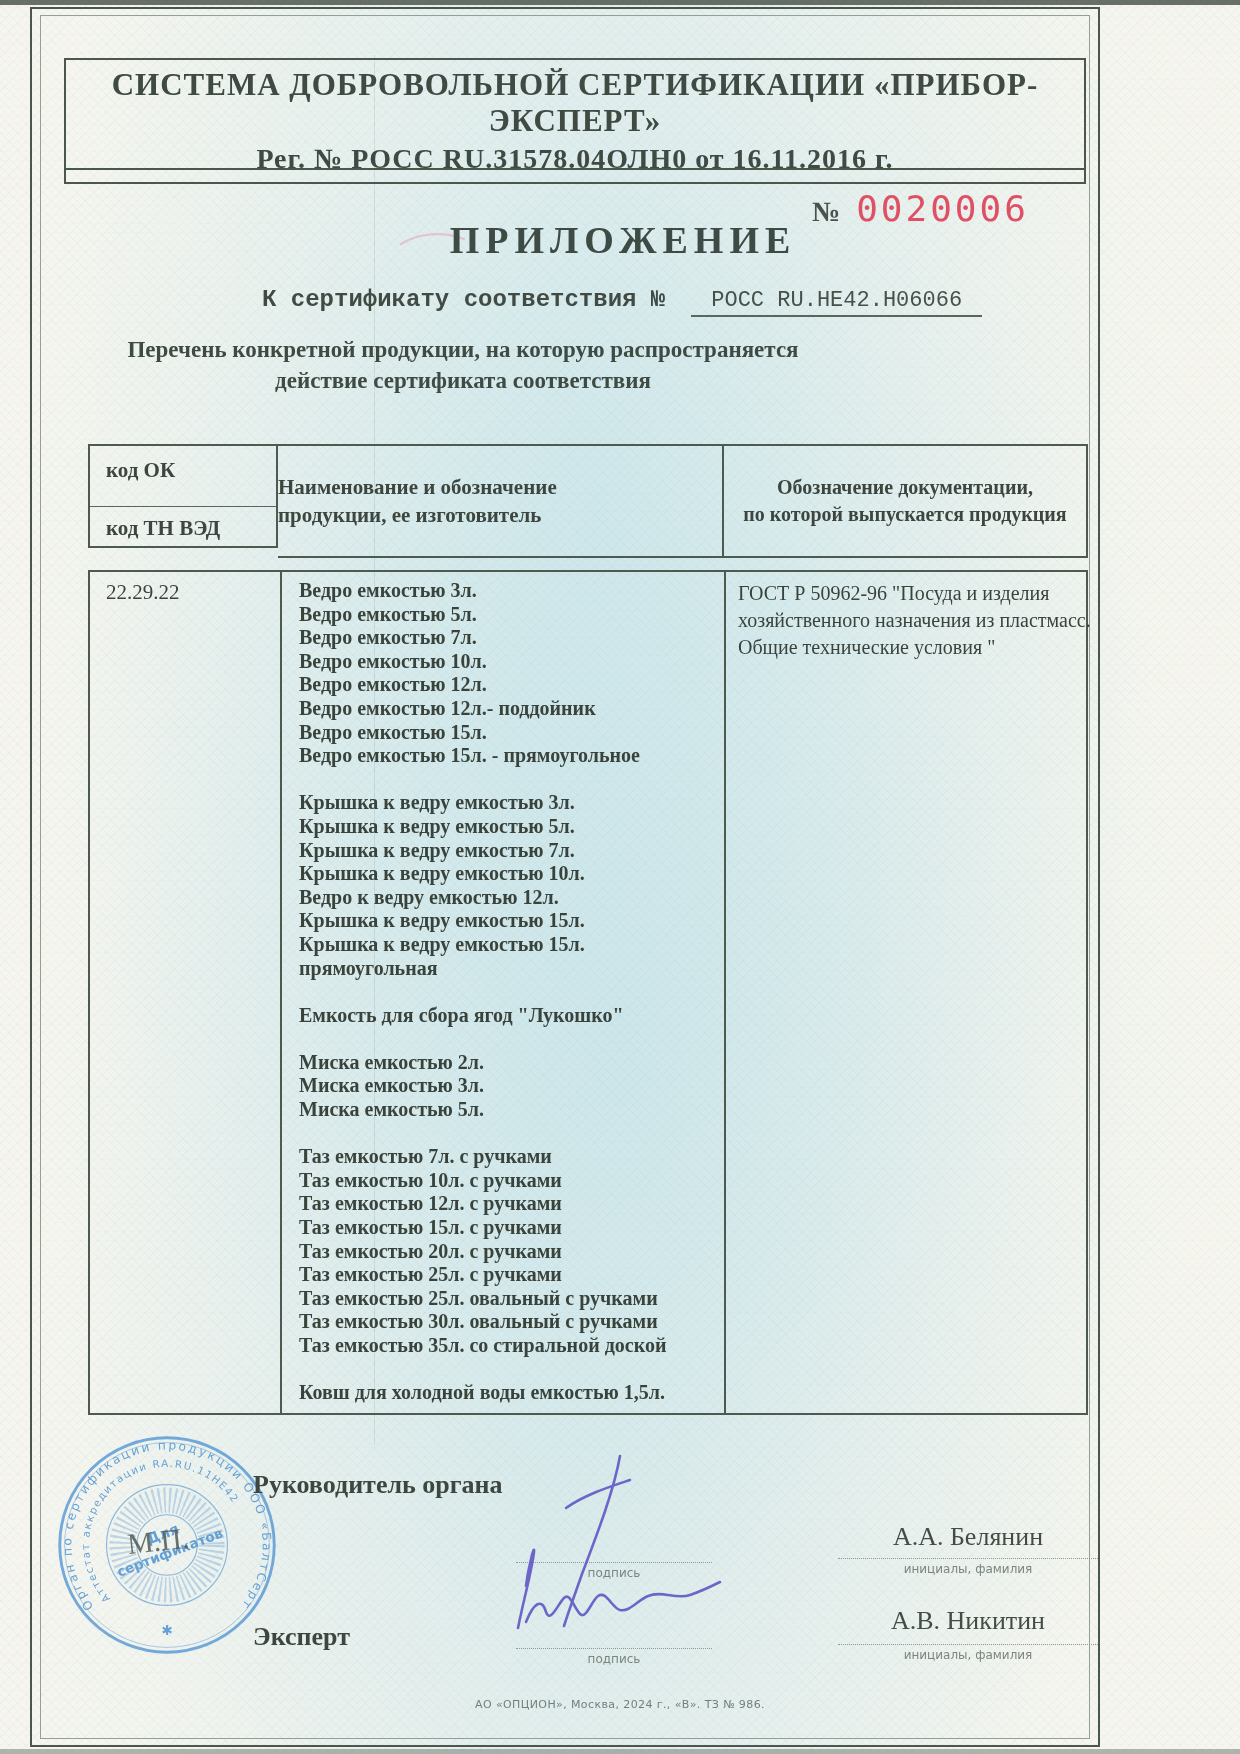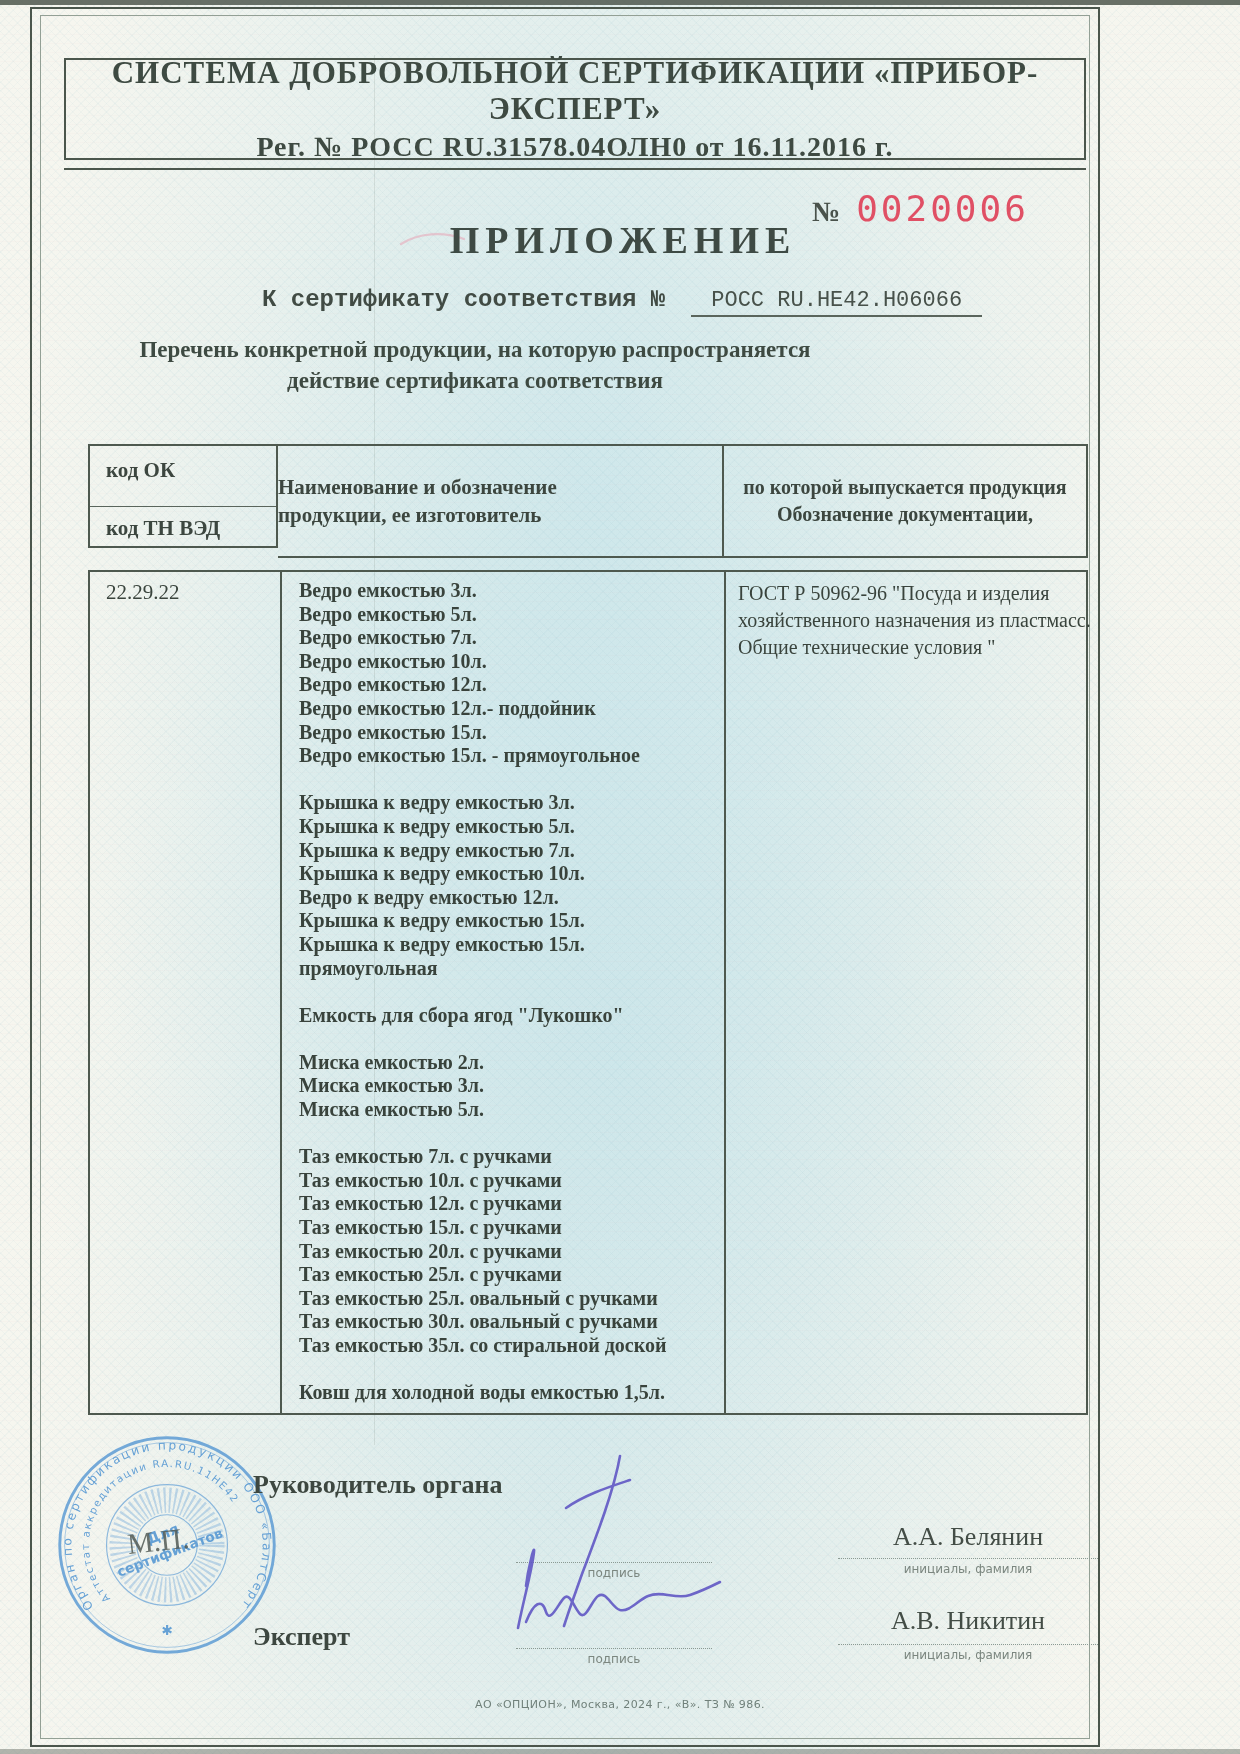--- a/index.html
+++ b/index.html
@@ -20,37 +20,37 @@
       repeating-linear-gradient(-45deg, rgba(122,176,192,.06) 0 1px, transparent 1px 6px),
       repeating-linear-gradient(0deg, rgba(214,150,160,.035) 0 1px, transparent 1px 9px);
   }
   .abs { position:absolute; z-index:2; }
   .edge-top { left:0; top:0; width:100%; height:5px; background:#454d44; opacity:.8; z-index:3; }
   .edge-bottom { left:0; top:1749px; width:100%; height:5px; background:#6b716a; opacity:.5; z-index:3; }
   .frame-outer { left:30px; top:7px; width:1070px; height:1740px; border:2px solid #4b564c; }
   .frame-inner { left:40px; top:15px; width:1050px; height:1724px; border:1px solid #93a095; }
   .crease { left:374px; top:55px; width:1px; height:1390px; background:rgba(110,125,115,.16); z-index:1; }
 
-  .header-box { left:64px; top:58px; width:1022px; height:102px; border:2px solid #4b564c;
+  .header-box { left:64px; top:58px; width:1022px; height:126px; border:2px solid #4b564c;
     display:flex; flex-direction:column; justify-content:center; text-align:center; }
   .header-line1 { font-size:31px; font-weight:bold; letter-spacing:1px; color:#3e4a42; }
   .header-line2 { font-size:28px; font-weight:bold; letter-spacing:1px; color:#3e4a42; margin-top:4px; }
   .header-underline { left:64px; top:168px; width:1022px; height:0; border-top:2px solid #4b564c; }
 
   .docnum { left:812px; top:188px; display:flex; align-items:baseline; gap:16px; }
   .docnum-label { font-size:28px; font-weight:bold; color:#49524b; }
   .docnum-value { font-family:"DejaVu Sans Mono", monospace; font-size:36px; color:#e05065; letter-spacing:3px; }
 
   .title { left:30px; top:218px; width:1186px; text-align:center; font-size:38px; font-weight:bold; letter-spacing:6px; color:#3e4a44; }
 
   .certline { left:262px; top:286px; display:flex; align-items:baseline; gap:26px;font-family:Liberation Mono, monospace; }
   .cert-prefix { font-size:24px; font-weight:bold; color:#414b44; }
   .cert-number { font-size:22px; color:#47514a; border-bottom:2px solid #5a655c; padding:0 20px 2px 20px; }
 
-  .subtitle { left:30px; top:334px; width:866px; text-align:center; font-size:23px; font-weight:bold; color:#3e4a42; line-height:31px;margin-left:12px; }
+  .subtitle { left:30px; top:334px; width:866px; text-align:center; font-size:23px; font-weight:bold; color:#3e4a42; line-height:31px; }
 
   .thead { z-index:2; }
   .th-c1 { left:88px; top:444px; width:190px; height:104px; border:2px solid #4e594f; }
   .th-c1-top { position:absolute; left:16px; top:12px; font-size:21px; font-weight:bold; }
   .th-c1-div { position:absolute; left:0; top:60px; width:100%; border-top:1.5px solid #5a655c; }
   .th-c1-bot { position:absolute; left:16px; top:70px; font-size:21px; font-weight:bold; }
   .th-c2 { left:278px; top:444px; width:444px; height:114px; border-top:2px solid #4e594f; border-bottom:2px solid #4e594f;
     display:flex; flex-direction:column; justify-content:center; text-align:left; font-size:21px; font-weight:bold; line-height:28px; }
   .th-c3 { left:722px; top:444px; width:366px; height:114px; border:2px solid #4e594f; border-left:2px solid #4e594f; border-right:2px solid #4e594f;
     border-top:2px solid #4e594f; border-bottom:2px solid #4e594f; border-left-width:2px;
@@ -117,22 +117,22 @@
   <div class="abs th-c1 thead">
     <div class="th-c1-top">код ОК</div>
     <div class="th-c1-div"></div>
     <div class="th-c1-bot">код ТН ВЭД</div>
   </div>
   <div class="abs th-c2 thead">
     <div>Наименование и обозначение</div>
     <div>продукции, ее изготовитель</div>
   </div>
   <div class="abs th-c3 thead">
+    <div>Обозначение документации,</div>
     <div>по которой выпускается продукция</div>
-    <div>Обозначение документации,</div>
   </div>
 
   <div class="abs tbody">
     <div class="tb-div1"></div>
     <div class="tb-div2"></div>
     <div class="tb-code">22.29.22</div>
     <div class="tb-products">
         <div class="product-line">Ведро емкостью 3л.</div>
         <div class="product-line">Ведро емкостью 5л.</div>
         <div class="product-line">Ведро емкостью 7л.</div>

